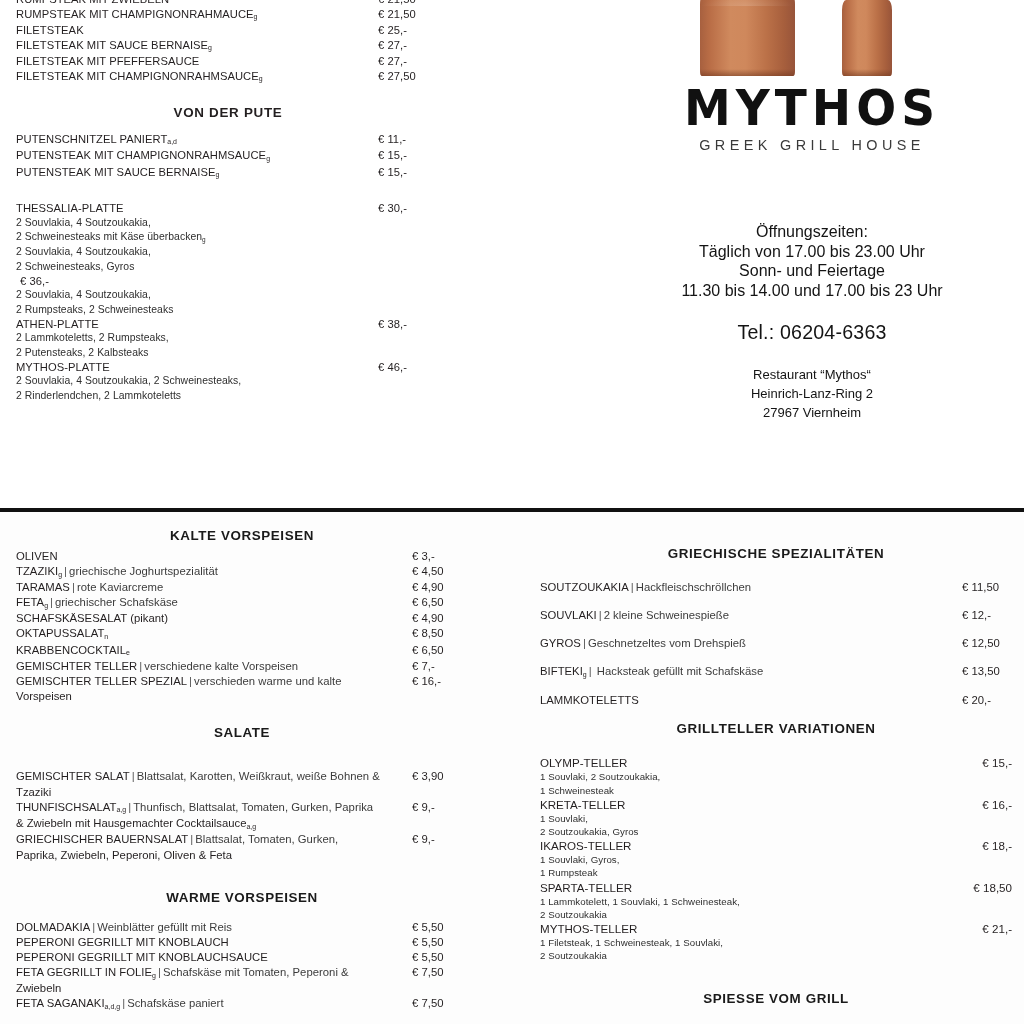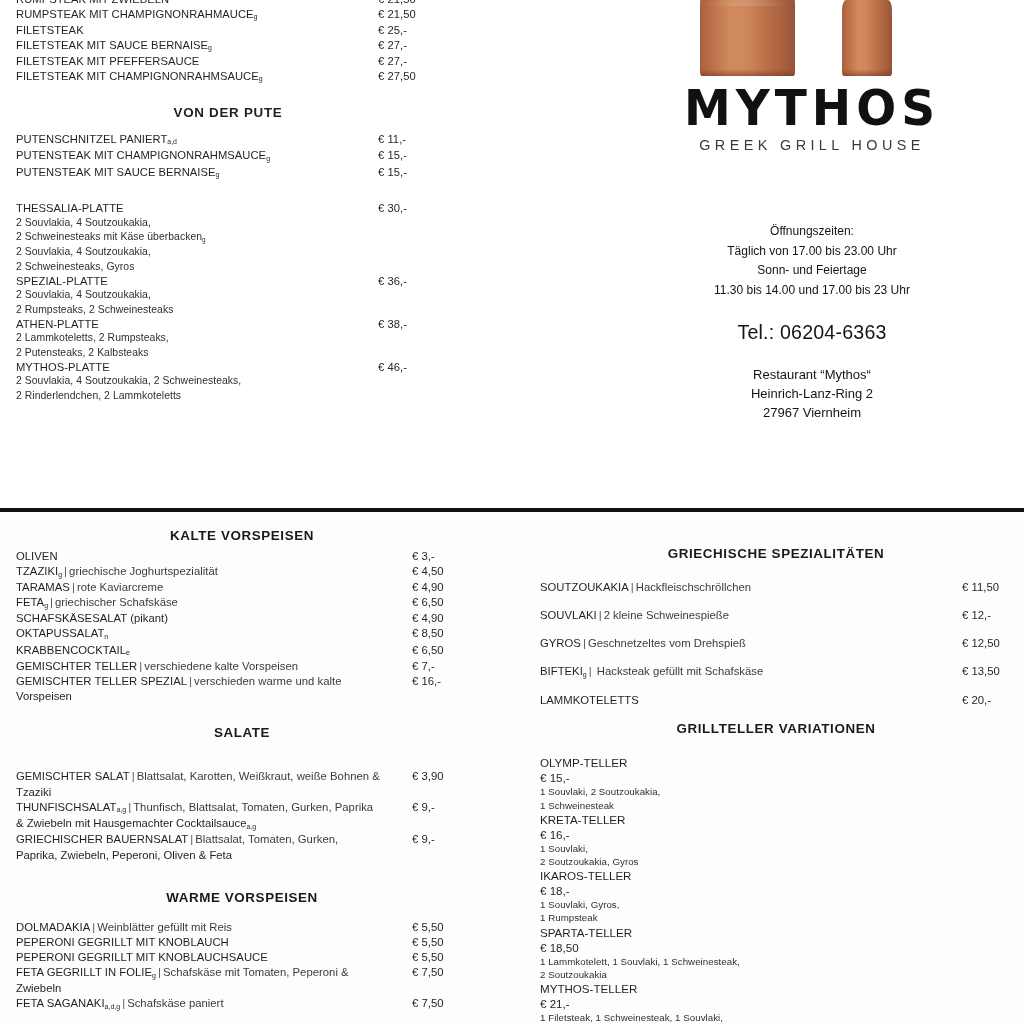--- a/index.html
+++ b/index.html
@@ -147,21 +147,21 @@
   }
 
   
   #info-block {
     position: absolute;
     left: 600px; top: 222px; width: 424px;
     text-align: center;
     font-family: "Liberation Sans", sans-serif;
     color: #141414;
   }
-  #info-block .hours-line { font-size: 12px; line-height: 19.6px; }
+  #info-block .hours-line { font-size: 16px; line-height: 19.6px; }
   #info-block .hours-line.lead { margin-bottom: 0; }
   #phone {
     font-size: 19.6px;
     line-height: 24px;
     margin-top: 20px;
     letter-spacing: .2px;
   }
   #address { margin-top: 22px; }
   #address div { font-size: 13px; line-height: 18.6px; }
 
@@ -195,21 +195,21 @@
 
   .list.loose .row { margin-bottom: 13px; }
   .list .cont {
     font-size: 11.3px;
     line-height: 15.1px;
   }
 
   .spaced .row { line-height: 15.6px; }
 
   
-  .gt-entry .row { font-size: 11.6px; line-height: 15px; flex-direction: column; }
+  .gt-entry .row { font-size: 11.6px; line-height: 15px; }
   .gt-entry .sub {
     font-size: 9.7px;
     line-height: 13.2px;
     color: #2f2f2f;
   }
 </style>
 </head>
 <body>
 
 <div id="page">
@@ -270,21 +270,20 @@
             </div>
             <div class="sub">2 Souvlakia, 4 Soutzoukakia,</div>
             <div class="sub">2 Schweinesteaks mit Käse überbacken<span class="allerg">g</span></div>
           </div>
           <div class="platter ">
             <div class="sub">2 Souvlakia, 4 Soutzoukakia,</div>
             <div class="sub">2 Schweinesteaks, Gyros</div>
           </div>
           <div class="platter ">
             <div class="row">
-              <div class="name">SPEZIAL-PLATTE</div>
               <div class="price">€ 36,-</div>
             </div>
             <div class="sub">2 Souvlakia, 4 Soutzoukakia,</div>
             <div class="sub">2 Rumpsteaks, 2 Schweinesteaks</div>
           </div>
           <div class="platter ">
             <div class="row">
               <div class="name">ATHEN-PLATTE</div>
               <div class="price">€ 38,-</div>
             </div>

